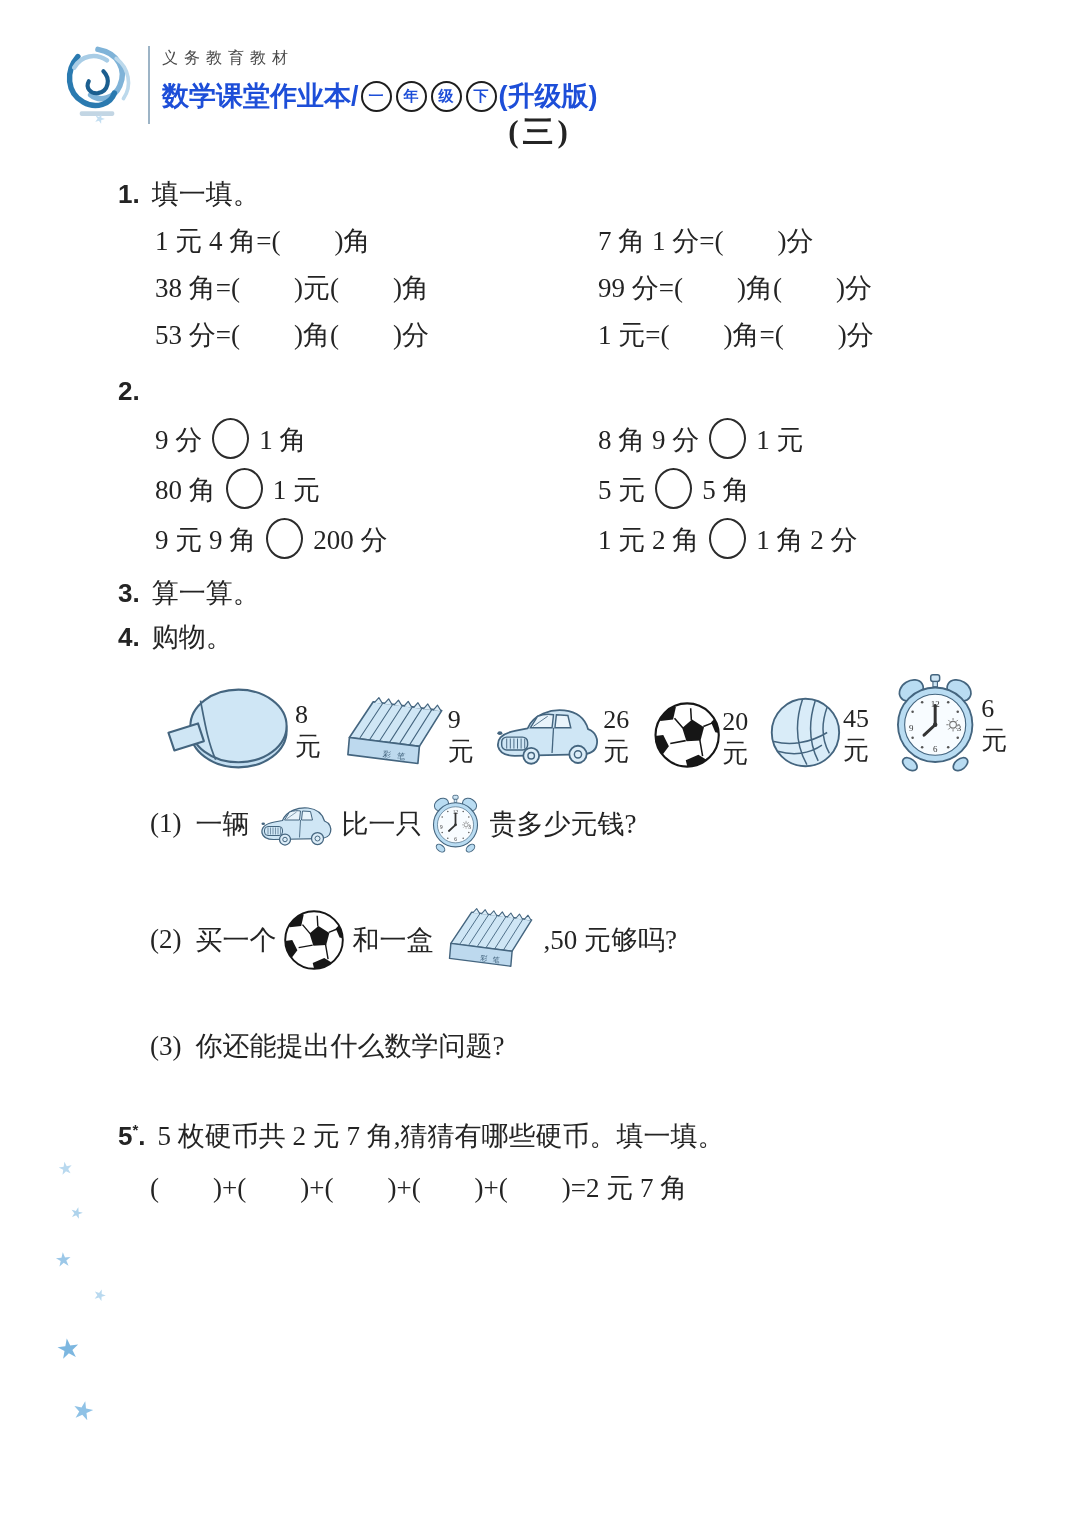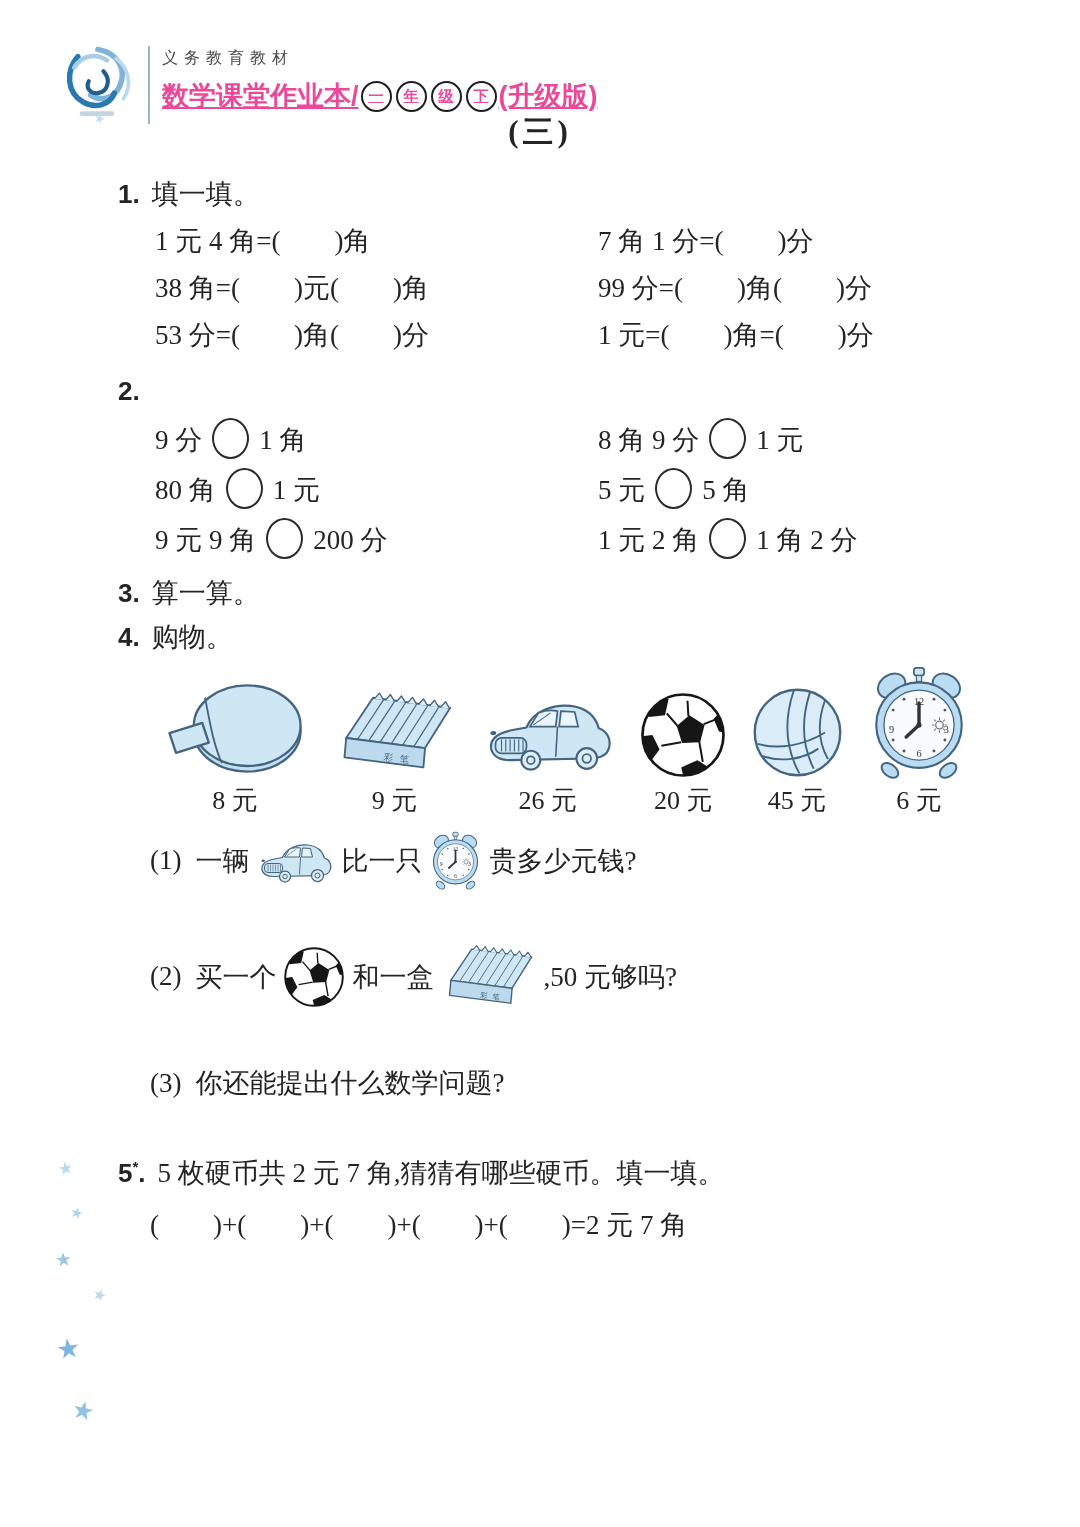--- a/index.html
+++ b/index.html
@@ -7,21 +7,21 @@
         font-family:"Liberation Serif","DejaVu Serif",serif;color:#242424;}
 
   
   .header{position:absolute;top:40px;left:56px;display:flex;align-items:flex-start;}
   .logo-box{width:82px;height:88px;}
   .header-divider{width:2px;height:78px;background:#9db4c6;margin:6px 12px 0 10px;}
   .header-text{padding-top:8px;}
   .series-label{font-family:"Liberation Serif","DejaVu Serif",serif;font-size:16px;color:#4a4a4a;
                 letter-spacing:6px;}
   .book-title{margin-top:9px;font-family:"Liberation Sans","DejaVu Sans",sans-serif;
-              font-weight:700;font-size:27px;color:#ec4899;display:flex;align-items:center;text-decoration:underline;}
+              font-weight:700;font-size:27px;color:#1d4ed8;display:flex;align-items:center;}
   .circled{display:inline-flex;align-items:center;justify-content:center;width:27px;height:27px;
            border:2px solid #1e1e1e;border-radius:50%;font-size:15px;font-weight:700;margin:0 2px;}
 
   
   .content{padding-top:112px;}
   .page-title{text-align:center;font-size:31px;font-weight:700;letter-spacing:4px;line-height:40px;}
 
   section{display:block;}
   .sec-head{margin-left:118px;display:flex;align-items:baseline;}
   .sec-num{font-family:"Liberation Sans","DejaVu Sans",sans-serif;font-weight:700;font-size:26px;
@@ -40,21 +40,21 @@
               border-radius:50%;vertical-align:-10px;margin:0 10px;}
   .cmp-circle.small{width:29px;height:33px;border-width:2px;vertical-align:-8px;margin:0 8px;}
 
   .ex3{margin-top:10px}.ex3 .sec-head{line-height:36px;}
   .ex3 .lines{margin-top:6px;}
   .ex3 .line{font-size:27px;line-height:43px;}
 
   .ex4{margin-top:8px}.ex4 .sec-head{line-height:36px;}
   .shop-row{margin-left:160px;width:812px;margin-top:10px;display:flex;
             justify-content:space-between;align-items:flex-end;}
-  .shop-item{display:flex;flex-direction:column;align-items:center;}
+  .shop-item{display:flex;align-items:center;}
   .shop-price{margin-top:5px;font-size:26px;line-height:32px;}
   .q-row{margin-left:150px;display:flex;align-items:center;font-size:27px;}
   .q-row .q-label{margin-right:14px;}
   .q-row .q-text{white-space:pre;}
   .q1{margin-top:14px}.q2{margin-top:50px}.q3{margin-top:52px;line-height:36px;}
   .q-inline-icon{margin:0 6px;flex:none;}
 
   .ex5{margin-top:46px}
   .ex5 .sec-head{line-height:40px;}
   .ex5 .sec-num sup{font-size:15px;}

